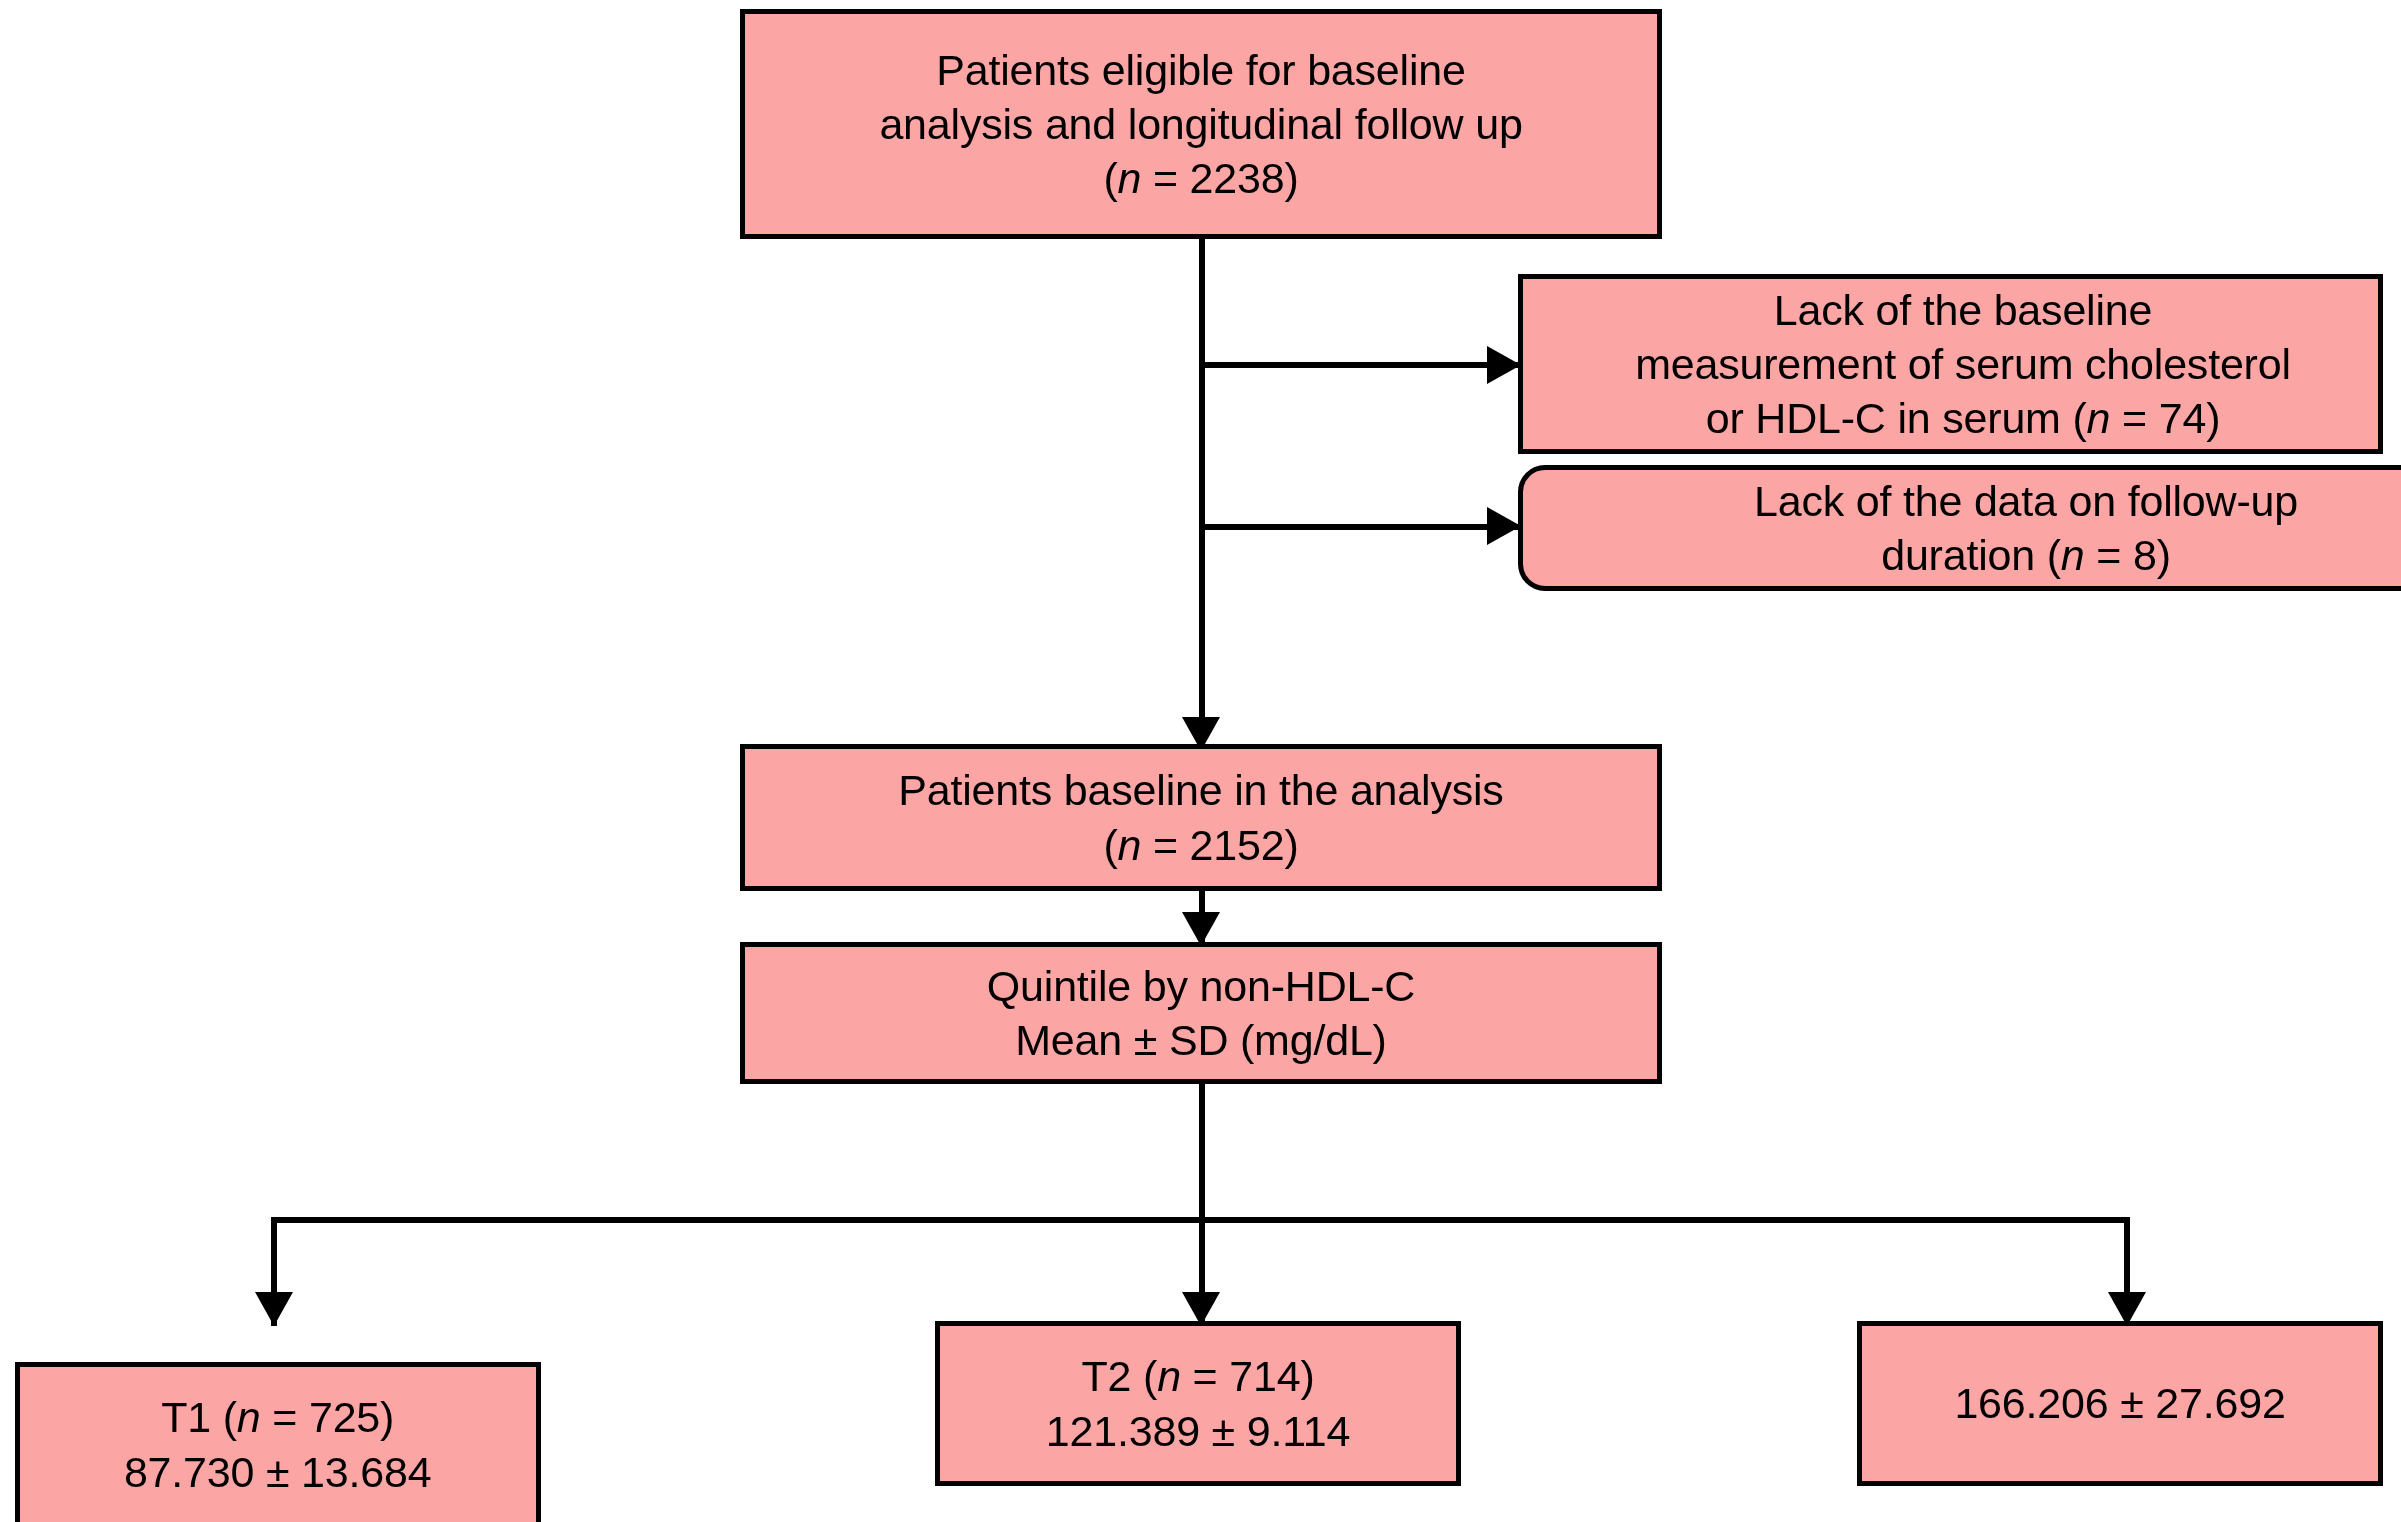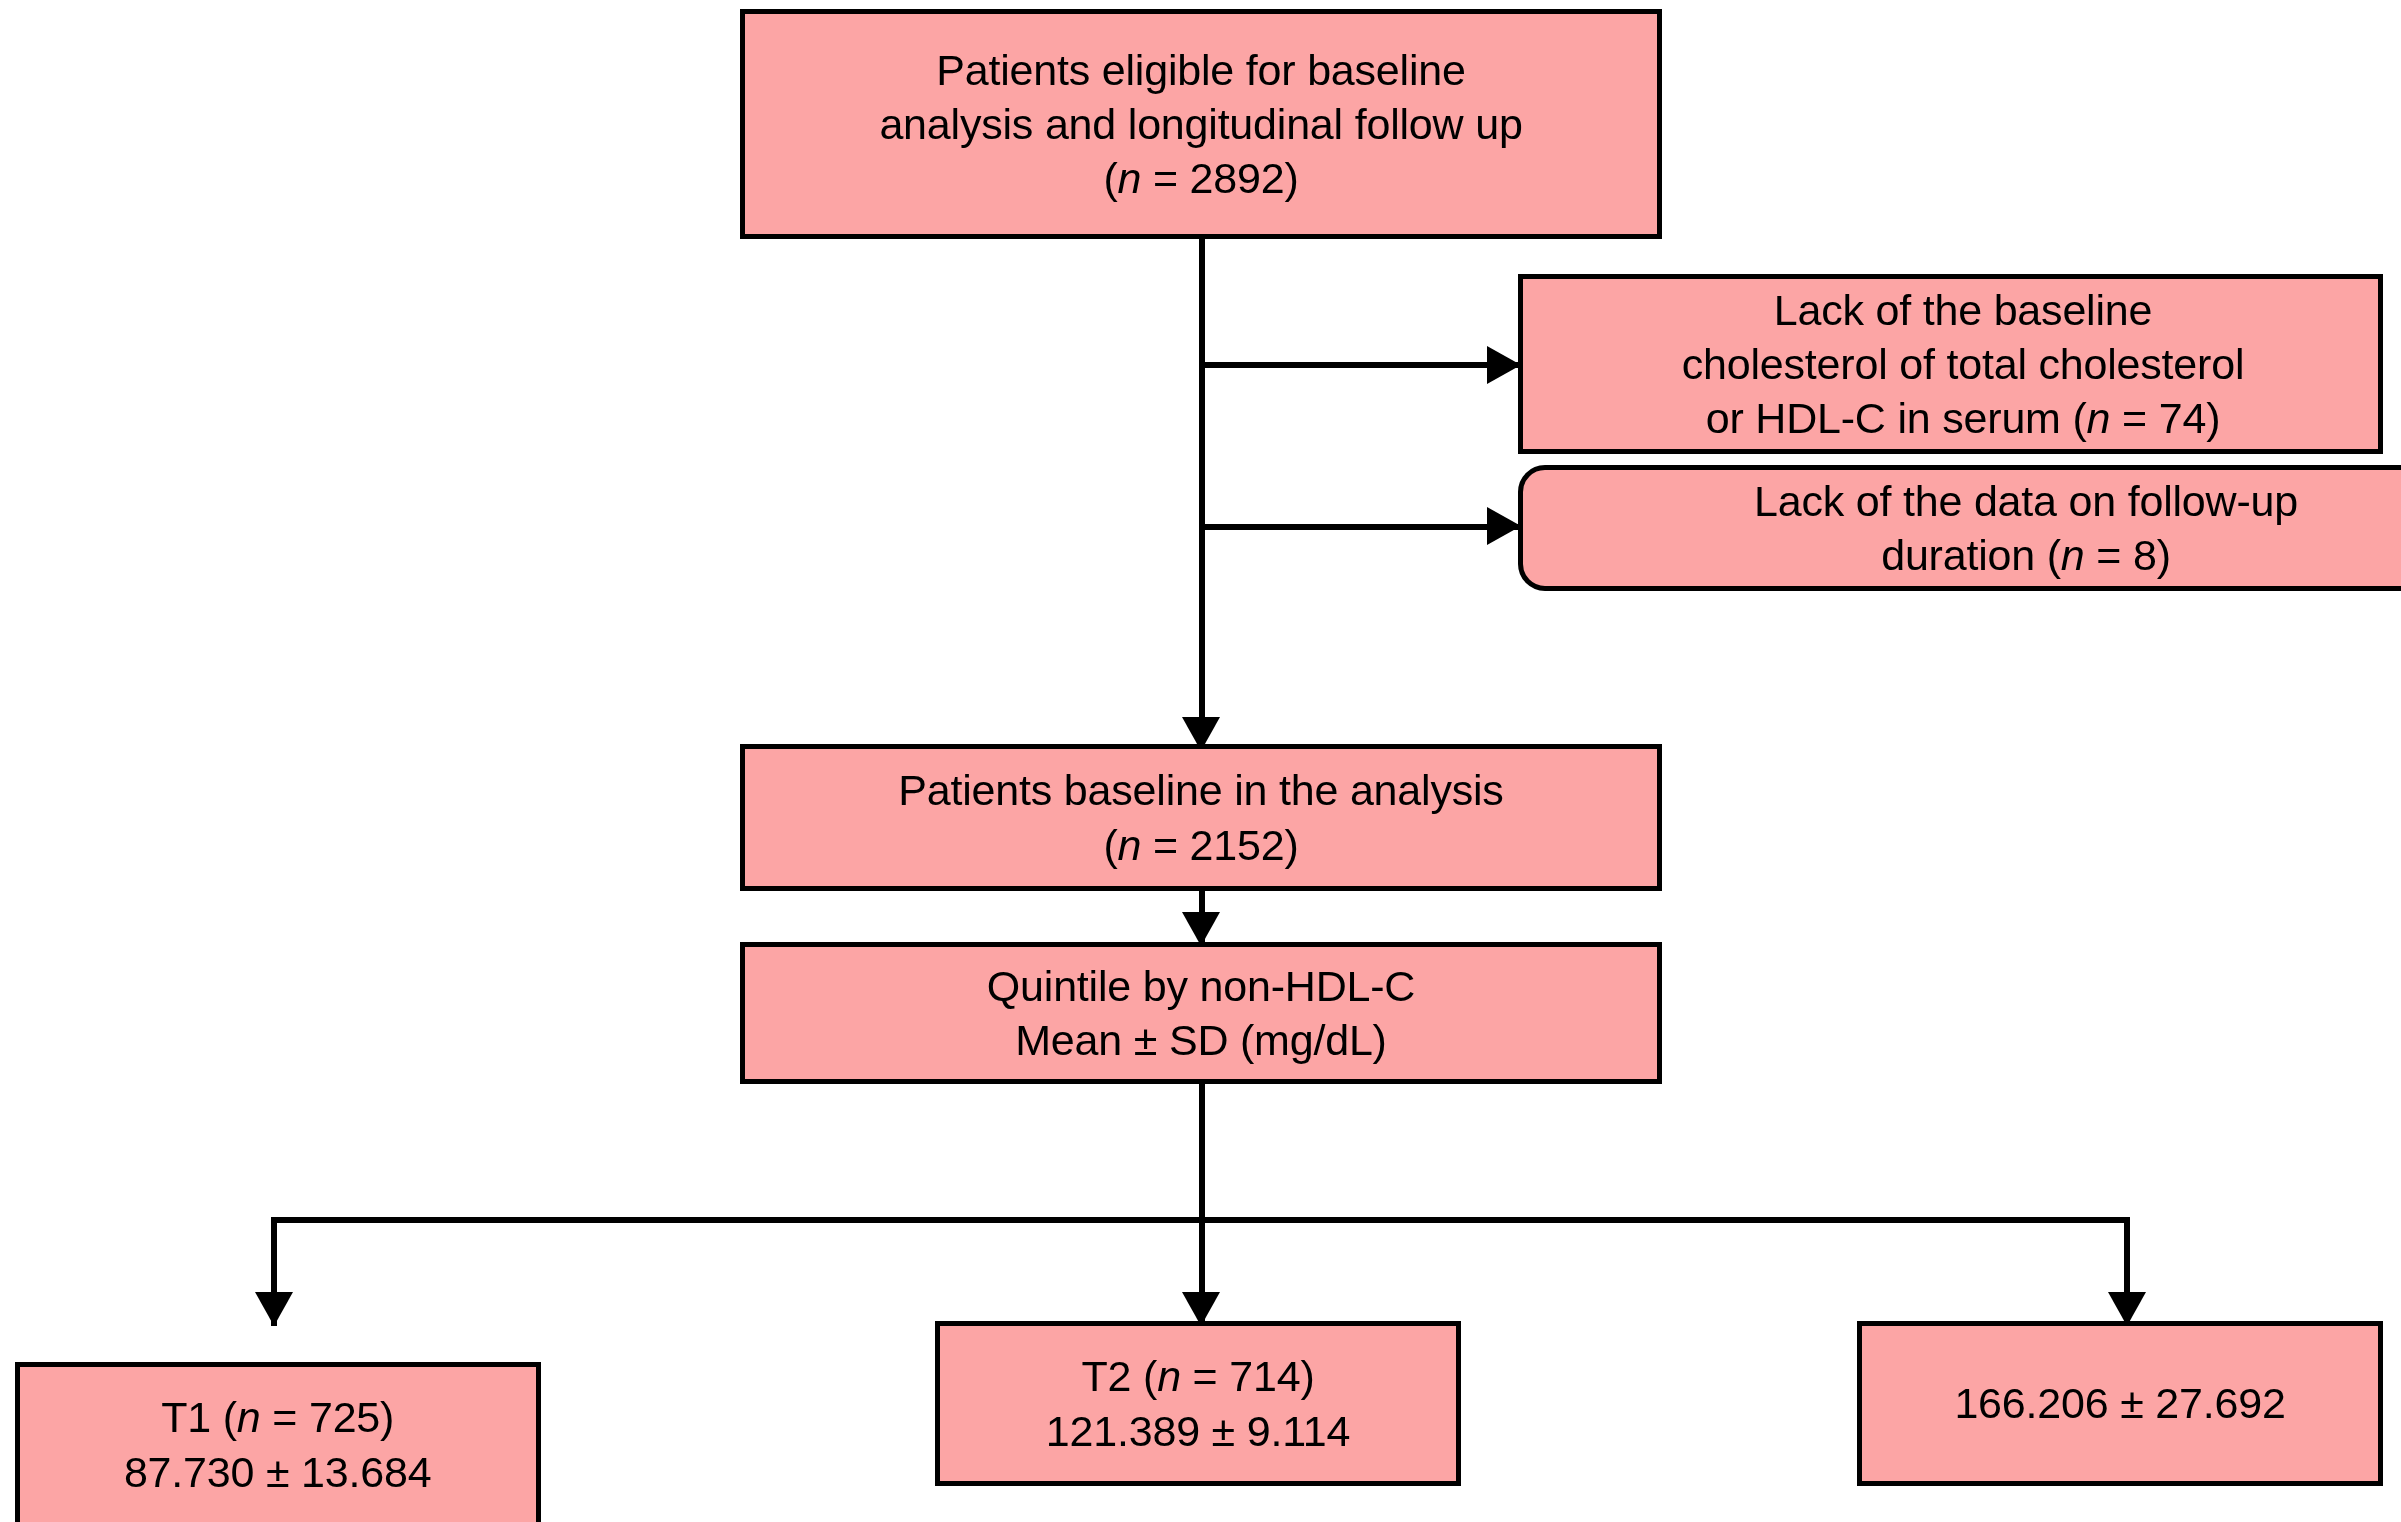--- a/index.html
+++ b/index.html
@@ -93,26 +93,26 @@
   <div class="vline" style="left:271px; top:1217px; height:109px;"></div>
   <div class="vline" style="left:1199px; top:1217px; height:109px;"></div>
   <div class="vline" style="left:2124px; top:1217px; height:109px;"></div>
   <div class="arrow-down" style="left:255px; top:1292px;"></div>
   <div class="arrow-down" style="left:1182px; top:1292px;"></div>
   <div class="arrow-down" style="left:2108px; top:1292px;"></div>
 
   <div class="flow-box box-center" style="left:740px; top:8.8px; width:922px; height:230px;">
     <span class="line">Patients eligible for baseline</span>
     <span class="line">analysis and longitudinal follow up</span>
-    <span class="line"><span>(</span><span class="n-italic">n</span><span> = 2892)</span></span>
+    <span class="line"><span>(</span><span class="n-italic">n</span><span> = 2238)</span></span>
   </div>
 
   <div class="flow-box box-left" style="left:1518px; top:274px; width:865px; height:180px;">
     <span class="line">Lack of the baseline</span>
-    <span class="line">cholesterol of total cholesterol</span>
+    <span class="line">measurement of serum cholesterol</span>
     <span class="line"><span>or HDL-C in serum (</span><span class="n-italic">n</span><span> = 74)</span></span>
   </div>
 
   <div class="flow-box box-left" style="left:1518px; top:465px; width:991px; height:126px;border-radius:27px;">
     <span class="line">Lack of the data on follow-up</span>
     <span class="line"><span>duration (</span><span class="n-italic">n</span><span> = 8)</span></span>
   </div>
 
   <div class="flow-box box-center" style="left:740px; top:744px; width:922px; height:147px;">
     <span class="line">Patients baseline in the analysis</span>

